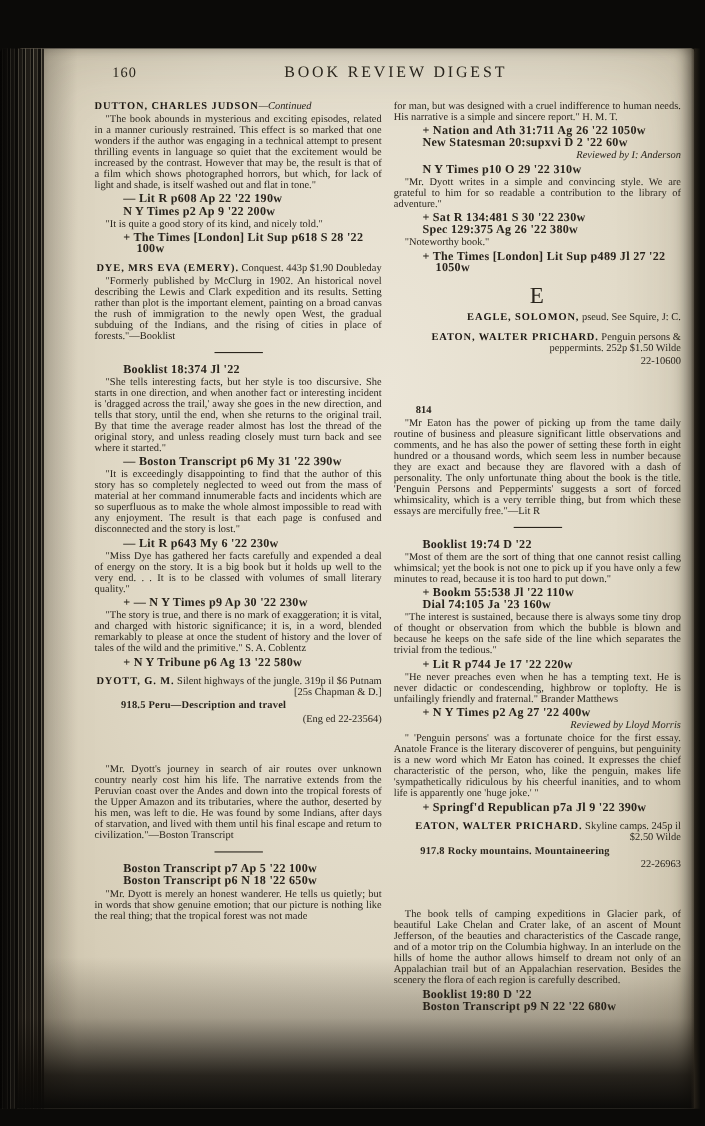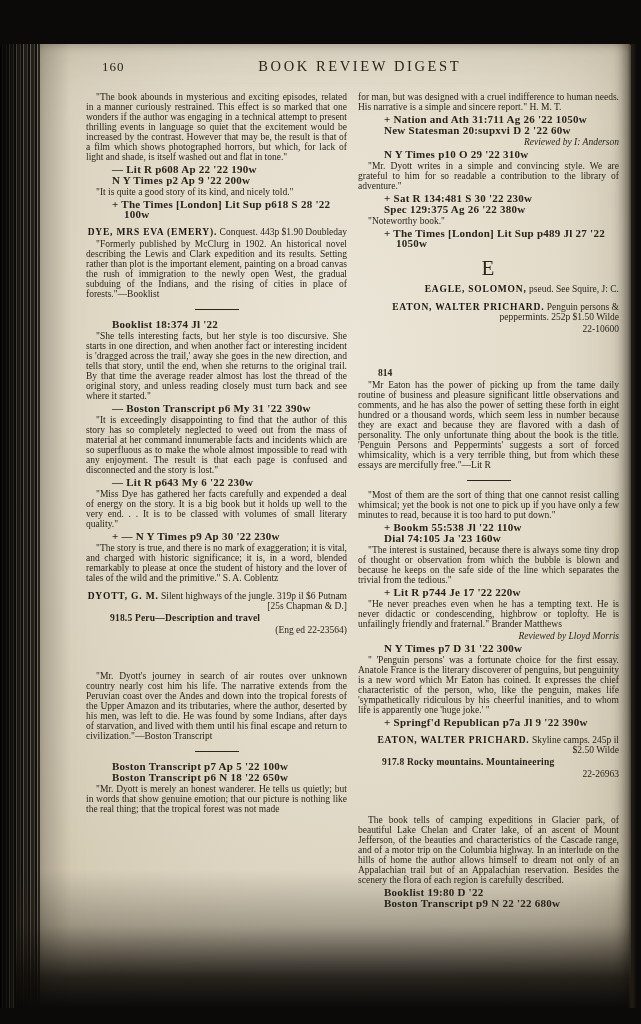--- a/index.html
+++ b/index.html
@@ -73,36 +73,38 @@
 <div class="scan">
   <div class="edges"></div>
   <div class="paper"></div>
   <div class="content">
     <div class="hdr">
       <span class="pagenum">160</span>
       <span class="runtitle">BOOK REVIEW DIGEST</span>
     </div>
     <div class="cols">
       <div class="col">
+          <div class="blk continued-heading"><span class="b">DUTTON, CHARLES JUDSON</span><span class="i">—Continued</span></div>
           <div class="blk quote">"The book abounds in mysterious and exciting episodes, related in a manner curiously restrained. This effect is so marked that one wonders if the author was engaging in a technical attempt to present thrilling events in language so quiet that the excitement would be increased by the contrast. However that may be, the result is that of a film which shows photographed horrors, but which, for lack of light and shade, is itself washed out and flat in tone."</div>
           <div class="blk citation">— Lit R p608 Ap 22 '22 190w</div>
           <div class="blk citation">N Y Times p2 Ap 9 '22 200w</div>
           <div class="blk quote">"It is quite a good story of its kind, and nicely told."</div>
           <div class="blk citation">+ The Times [London] Lit Sup p618 S 28 '22 100w</div>
           <div class="blk entry-heading"><span class="b">DYE, MRS EVA (EMERY).</span> Conquest. 443p $1.90 Doubleday</div>
           <div class="blk quote">"Formerly published by McClurg in 1902. An historical novel describing the Lewis and Clark expedition and its results. Setting rather than plot is the important element, painting on a broad canvas the rush of immigration to the newly open West, the gradual subduing of the Indians, and the rising of cities in place of forests."—Booklist</div>
           <div class="blk divider"><span class="rule"></span></div>
           <div class="blk citation">Booklist 18:374 Jl '22</div>
           <div class="blk quote">"She tells interesting facts, but her style is too discursive. She starts in one direction, and when another fact or interesting incident is 'dragged across the trail,' away she goes in the new direction, and tells that story, until the end, when she returns to the original trail. By that time the average reader almost has lost the thread of the original story, and unless reading closely must turn back and see where it started."</div>
           <div class="blk citation">— Boston Transcript p6 My 31 '22 390w</div>
           <div class="blk quote">"It is exceedingly disappointing to find that the author of this story has so completely neglected to weed out from the mass of material at her command innumerable facts and incidents which are so superfluous as to make the whole almost impossible to read with any enjoyment. The result is that each page is confused and disconnected and the story is lost."</div>
           <div class="blk citation">— Lit R p643 My 6 '22 230w</div>
           <div class="blk quote">"Miss Dye has gathered her facts carefully and expended a deal of energy on the story. It is a big book but it holds up well to the very end. . . It is to be classed with volumes of small literary quality."</div>
           <div class="blk citation">+ — N Y Times p9 Ap 30 '22 230w</div>
           <div class="blk quote">"The story is true, and there is no mark of exaggeration; it is vital, and charged with historic significance; it is, in a word, blended remarkably to please at once the student of history and the lover of tales of the wild and the primitive." S. A. Coblentz</div>
+          <div class="blk citation">+ N Y Tribune p6 Ag 13 '22 580w</div>
           <div class="blk entry-heading"><span class="b">DYOTT, G. M.</span> Silent highways of the jungle. 319p il $6 Putnam [25s Chapman &amp; D.]</div>
           <div class="blk classline">918.5 Peru—Description and travel</div>
           <div class="blk refline">
             <span class="rl-left"></span>
             <span class="rl-right">(Eng ed 22-23564)</span>
           </div>
           <div class="blk quote">"Mr. Dyott's journey in search of air routes over unknown country nearly cost him his life. The narrative extends from the Peruvian coast over the Andes and down into the tropical forests of the Upper Amazon and its tributaries, where the author, deserted by his men, was left to die. He was found by some Indians, after days of starvation, and lived with them until his final escape and return to civilization."—Boston Transcript</div>
           <div class="blk divider"><span class="rule"></span></div>
           <div class="blk citation">Boston Transcript p7 Ap 5 '22 100w</div>
           <div class="blk citation">Boston Transcript p6 N 18 '22 650w</div>
@@ -121,28 +123,29 @@
           <div class="blk citation">+ The Times [London] Lit Sup p489 Jl 27 '22 1050w</div>
           <div class="blk section-letter">E</div>
           <div class="blk entry-heading"><span class="b">EAGLE, SOLOMON,</span> pseud. See Squire, J: C.</div>
           <div class="blk entry-heading"><span class="b">EATON, WALTER PRICHARD.</span> Penguin persons &amp; peppermints. 252p $1.50 Wilde</div>
           <div class="blk refline">
             <span class="rl-left">814</span>
             <span class="rl-right">22-10600</span>
           </div>
           <div class="blk quote">"Mr Eaton has the power of picking up from the tame daily routine of business and pleasure significant little observations and comments, and he has also the power of setting these forth in eight hundred or a thousand words, which seem less in number because they are exact and because they are flavored with a dash of personality. The only unfortunate thing about the book is the title. 'Penguin Persons and Peppermints' suggests a sort of forced whimsicality, which is a very terrible thing, but from which these essays are mercifully free."—Lit R</div>
           <div class="blk divider"><span class="rule"></span></div>
+          <div class="blk citation">Booklist 19:74 D '22</div>
           <div class="blk quote">"Most of them are the sort of thing that one cannot resist calling whimsical; yet the book is not one to pick up if you have only a few minutes to read, because it is too hard to put down."</div>
           <div class="blk citation">+ Bookm 55:538 Jl '22 110w</div>
           <div class="blk citation">Dial 74:105 Ja '23 160w</div>
           <div class="blk quote">"The interest is sustained, because there is always some tiny drop of thought or observation from which the bubble is blown and because he keeps on the safe side of the line which separates the trivial from the tedious."</div>
           <div class="blk citation">+ Lit R p744 Je 17 '22 220w</div>
           <div class="blk quote">"He never preaches even when he has a tempting text. He is never didactic or condescending, highbrow or toplofty. He is unfailingly friendly and fraternal." Brander Matthews</div>
+          <div class="blk citation">+ N Y Times p2 Ag 27 '22 400w</div>
           <div class="blk reviewed">Reviewed by Lloyd Morris</div>
-          <div class="blk citation">N Y Times p7 D 31 '22 300w</div>
           <div class="blk quote">" 'Penguin persons' was a fortunate choice for the first essay. Anatole France is the literary discoverer of penguins, but penguinity is a new word which Mr Eaton has coined. It expresses the chief characteristic of the person, who, like the penguin, makes life 'sympathetically ridiculous by his cheerful inanities, and to whom life is apparently one 'huge joke.' "</div>
           <div class="blk citation">+ Springf'd Republican p7a Jl 9 '22 390w</div>
           <div class="blk entry-heading"><span class="b">EATON, WALTER PRICHARD.</span> Skyline camps. 245p il $2.50 Wilde</div>
           <div class="blk classline">917.8 Rocky mountains. Mountaineering</div>
           <div class="blk refline">
             <span class="rl-left"></span>
             <span class="rl-right">22-26963</span>
           </div>
           <div class="blk paragraph">The book tells of camping expeditions in Glacier park, of beautiful Lake Chelan and Crater lake, of an ascent of Mount Jefferson, of the beauties and characteristics of the Cascade range, and of a motor trip on the Columbia highway. In an interlude on the hills of home the author allows himself to dream not only of an Appalachian trail but of an Appalachian reservation. Besides the scenery the flora of each region is carefully described.</div>
           <div class="blk citation">Booklist 19:80 D '22</div>

